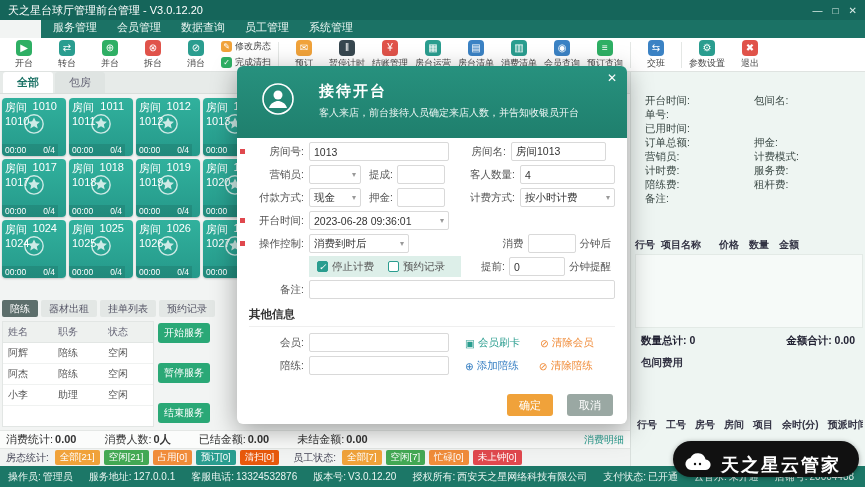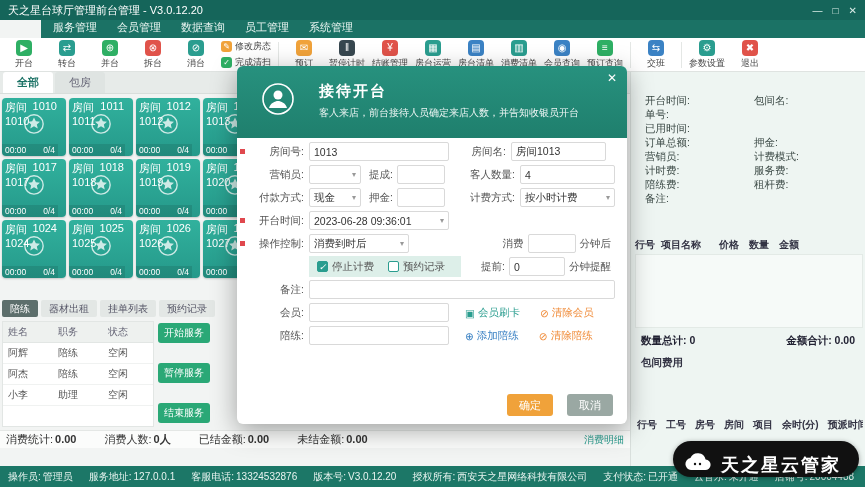--- a/index.html
+++ b/index.html
@@ -428,20 +428,33 @@
   </div>
 
   <div class="stats-row">
     <span class="stat"><span>消费统计:</span><b>0.00</b></span>
     <span class="stat"><span>消费人数:</span><b>0人</b></span>
     <span class="stat"><span>已结金额:</span><b>0.00</b></span>
     <span class="stat"><span>未结金额:</span><b>0.00</b></span>
     <span class="stat-link">消费明细</span>
   </div>
 
+  <div class="statusbar">
+    <span class="sb-label">房态统计:</span>
+    <span class="chip chip-or">全部[21]</span>
+    <span class="chip chip-gr">空闲[21]</span>
+    <span class="chip chip-am">占用[0]</span>
+    <span class="chip chip-te">预订[0]</span>
+    <span class="chip chip-dr">清扫[0]</span>
+    <span class="sb-label second">员工状态:</span>
+    <span class="chip chip-or">全部[7]</span>
+    <span class="chip chip-gr">空闲[7]</span>
+    <span class="chip chip-am">忙碌[0]</span>
+    <span class="chip chip-rd">未上钟[0]</span>
+  </div>
 
   <div class="order-panel">
     <div class="op-fields">
       <span class="op-l">开台时间:</span>
         <span class="op-r">包间名:</span>
       <span class="op-l">单号:</span>
         <span class="op-r"></span>
       <span class="op-l">已用时间:</span>
         <span class="op-r"></span>
       <span class="op-l">订单总额:</span>
@@ -577,20 +590,21 @@
         <span class="inl ml-a">提前:</span>
         <input class="finput w56" value="0" style="">
         <span class="inl">分钟提醒</span>
       </div>
 
       <div class="frow">
         <span class="flabel">备注:</span>
         <input class="finput flex1" style="">
       </div>
 
+      <div class="sec-title">其他信息</div>
 
       <div class="frow">
         <span class="flabel">会员:</span>
         <input class="finput w140" style="">
         <span class="link lk-teal ml16">
             <span>▣</span>
             <span>会员刷卡</span>
           </span>
         <span class="link lk-orange ml20">
             <span>⊘</span>

